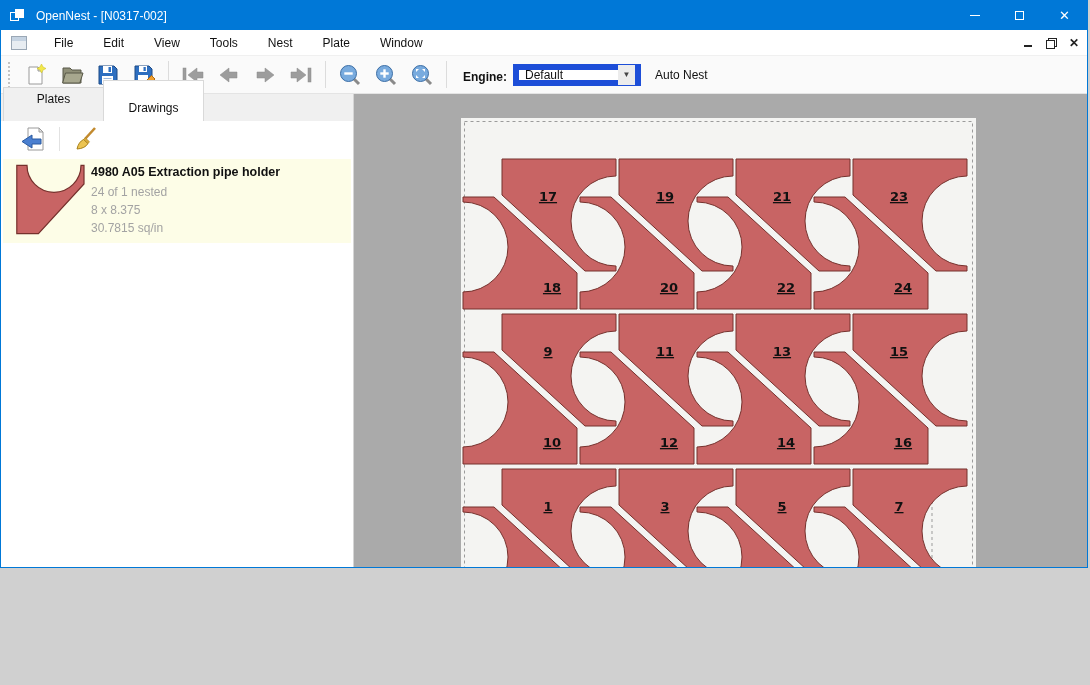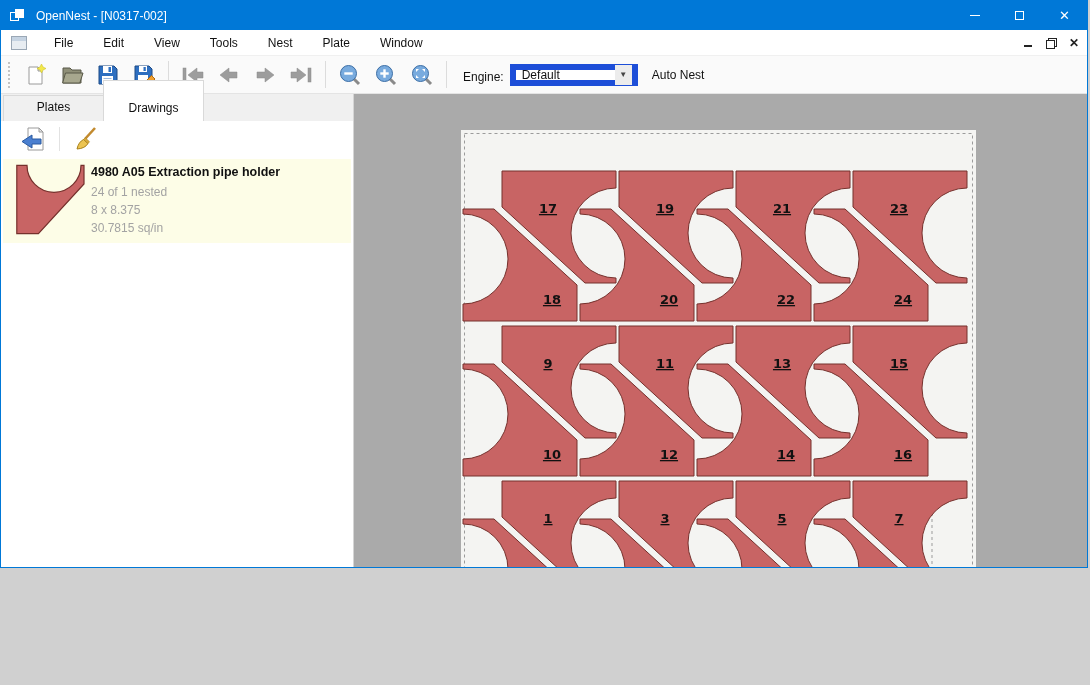--- a/index.html
+++ b/index.html
@@ -23,42 +23,42 @@
   .mdi-min{width:8px;height:2px;background:#222;margin-top:6px;}
   .mdi-restore{width:9px;height:9px;position:relative;}
   .mdi-restore:before{content:"";position:absolute;left:2px;top:0;width:7px;height:7px;border:1px solid #222;background:#fff;}
   .mdi-restore:after{content:"";position:absolute;left:0;top:2px;width:7px;height:7px;border:1px solid #222;background:#fff;}
   .mdi-close{font-size:12px;font-weight:bold;color:#222;line-height:10px;}
   
   .toolbar{height:38px;background:#fafafa;border-bottom:1px solid #e4e4e4;display:flex;align-items:center;flex:0 0 auto;}
   .tb-grip{width:4px;height:26px;border-left:2px dotted #c3c3c3;margin:0 6px 0 7px;}
   .tb-btn{width:36px;height:32px;display:flex;align-items:center;justify-content:center;}
   .tb-sep{width:1px;height:27px;background:#dcdcdc;margin:0 6px;}
-  .engine-label{font-size:12px;font-weight:normal;color:#111;margin:4px 6px 0 10px;}
+  .engine-label{font-size:12px;font-weight:bold;color:#111;margin:4px 6px 0 10px;}
   .engine-select{width:128px;height:22px;border:6px solid #1d4ed8;background:#fff;display:flex;align-items:center;font-size:12px;color:#111;}
   .engine-select .val{flex:1;padding-left:6px;}
   .engine-select .arrow{width:17px;height:20px;background:#ececec;display:flex;align-items:center;justify-content:center;font-size:8px;color:#444;}
   .autonest{font-size:12px;color:#111;margin-left:14px;}
   
   .main{flex:1;display:flex;min-height:0;}
   .left-panel{width:353px;flex:0 0 auto;display:flex;flex-direction:column;background:#fff;border-right:1px solid #d5d5d5;}
   .tabstrip{height:27px;background:#f0f0f0;display:flex;align-items:flex-end;padding-left:2px;flex:0 0 auto;}
-  .tab{font-size:12px;color:#111;width:101px;text-align:center;padding:4px 0 7px 0;border:1px solid #d9d9d9;border-bottom:none;background:#f0f0f0;margin-right:-1px;}
+  .tab{font-size:12px;color:#111;width:101px;text-align:center;padding:4px 0 15px 0;border:1px solid #d9d9d9;border-bottom:none;background:#f0f0f0;margin-right:-1px;}
   .tab.active{background:#fff;padding:20px 0 6px 0;position:relative;z-index:2;}
   .panel-toolbar{height:35px;display:flex;align-items:center;background:#fff;flex:0 0 auto;padding-left:14px;}
   .pt-sep{width:1px;height:24px;background:#e2e2e2;margin:0 8px;}
   .drawing-list{flex:1;overflow:hidden;background:#fff;padding:3px 2px;}
   .drawing-item{background:#fdfde7;height:84px;display:flex;align-items:center;}
   .thumb-wrap{width:76px;margin-left:12px;flex:0 0 auto;}
   .item-text{}
   .item-title{font-size:12.5px;font-weight:bold;color:#111;margin-bottom:4px;}
   .item-sub{font-size:12px;color:#a3a3a3;line-height:18px;}
   
   .canvas{flex:1;background:#aaaaaa;position:relative;overflow:hidden;}
-  .plate{position:absolute;left:107px;top:36px;width:515px;height:512px;background:#f4f4f2;}
+  .plate{position:absolute;left:107px;top:24px;width:515px;height:512px;background:#f4f4f2;}
   #nest-svg text{font-family:"DejaVu Sans",sans-serif;font-weight:bold;font-size:13px;fill:#111;text-decoration:underline;}
   
   .statusbar{height:25px;background:#f0f0f0;border-top:1px solid #d7d7d7;display:flex;align-items:center;font-size:12px;flex:0 0 auto;}
   .sb-sep{width:1px;height:16px;background:#c9c9c9;}
   .sb-mode{color:#111;padding:0 14px 0 10px;}
   .sb-loc{color:#a0a0a0;padding-left:13px;flex:1;}
   .sb-field{color:#444;padding:0 14px;}
   .sb-gpu{padding:0 12px;font-weight:normal;}
   .sb-grip{width:12px;height:12px;margin-right:3px;align-self:flex-end;background:
     radial-gradient(circle at 10px 10px,#9a9a9a 1px,transparent 1.5px),

